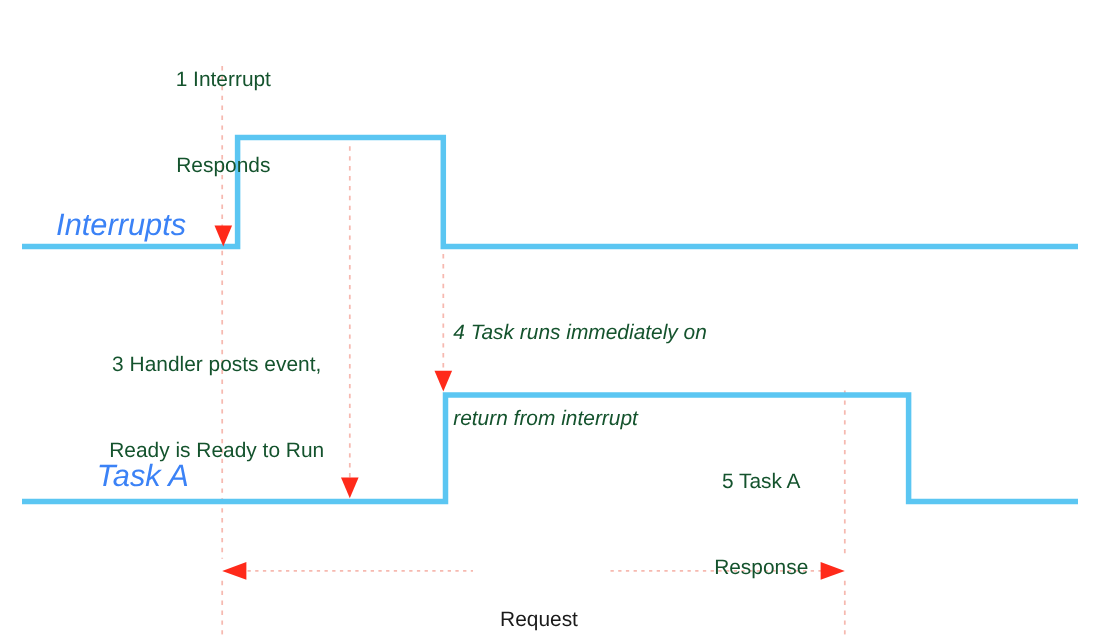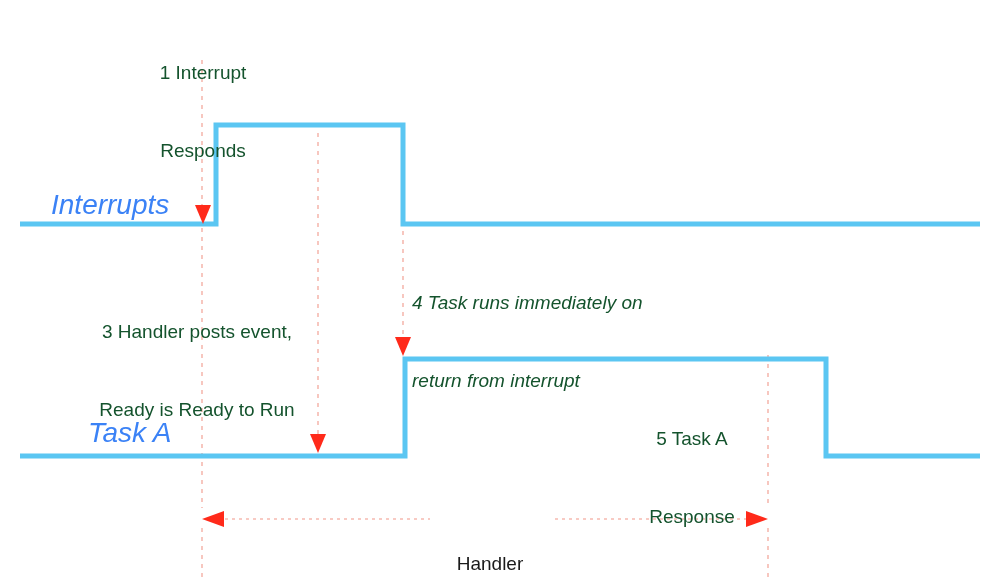--- a/index.html
+++ b/index.html
@@ -120,17 +120,17 @@
     <div>return from interrupt</div>
   </div>
 
   <div class="lbl center" style="left:692px; top:374px;">
     <div>5 Task A</div>
     <div>Response</div>
     
   </div>
 
   <div class="latency-lbl" style="left:490px; top:499px;">
-    <div>Handler</div>
+    <div>Request</div>
     
   </div>
 
 </div>
 
 </body></html>

